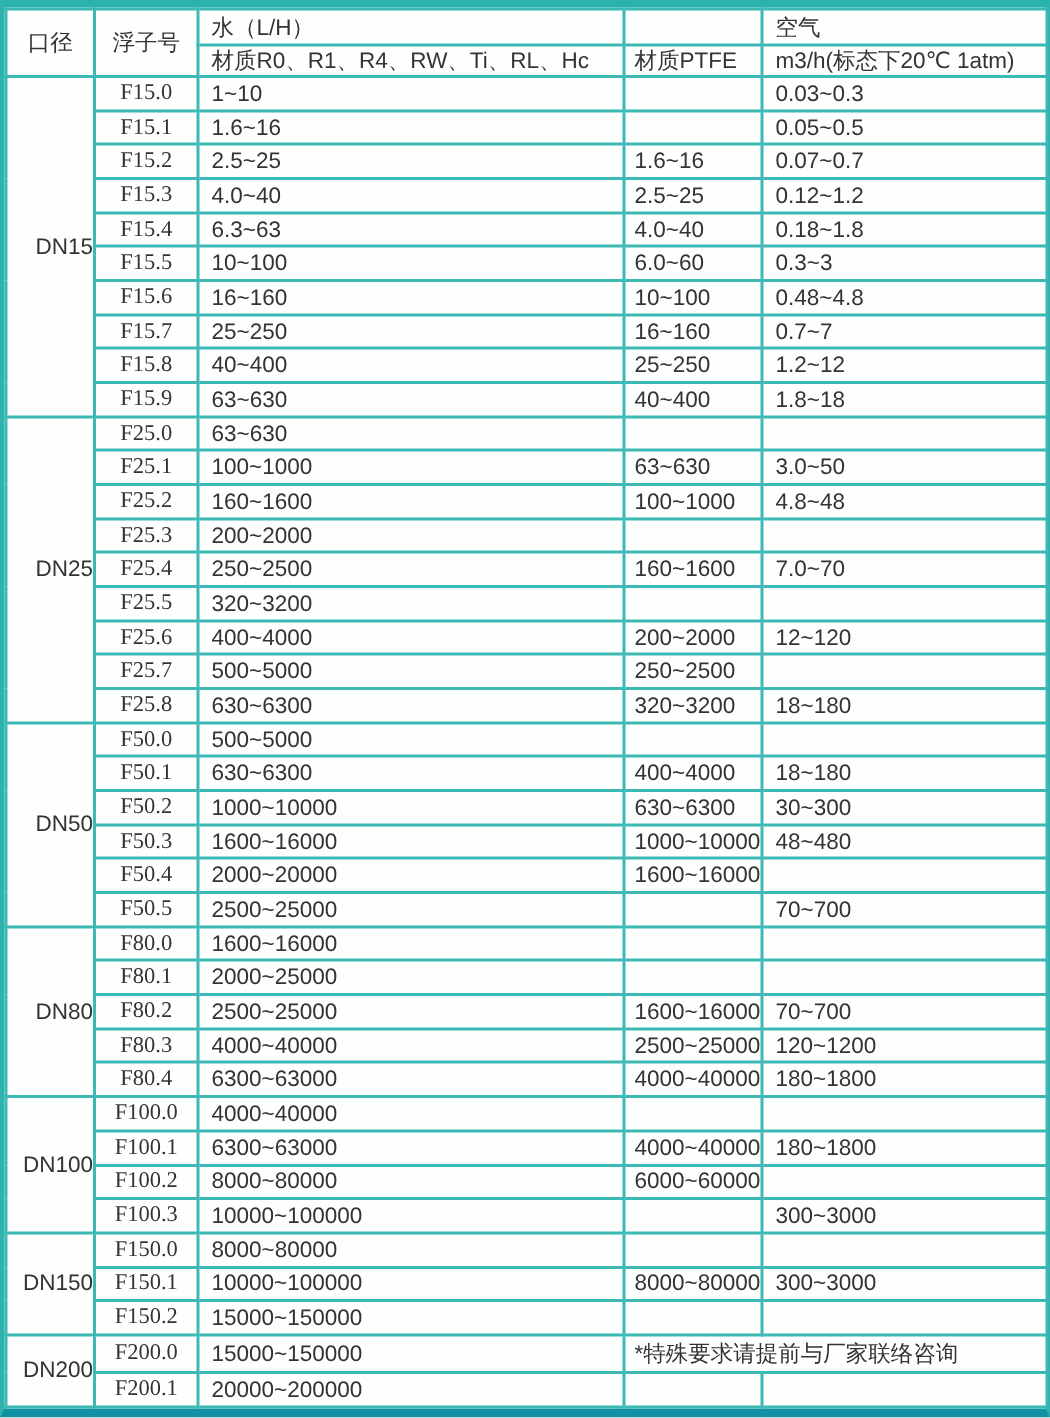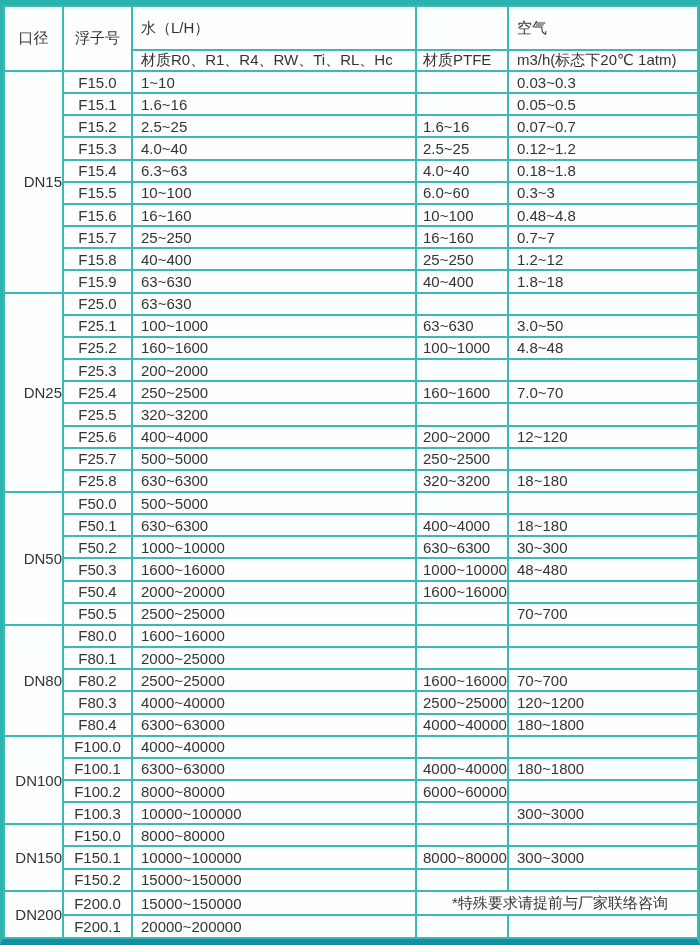--- a/index.html
+++ b/index.html
@@ -27,28 +27,28 @@
     padding:0;
     font-size:15px;
     font-weight:normal;
     color:#333333;
     white-space:nowrap;
     overflow:hidden;
     background:#fdfffe;
   }
   th{text-align:left;padding-left:8px;font-size:15px;}
   th.center{text-align:center;padding-left:0;}
-  tr.hdr1{height:44px;}
+  tr.hdr1{height:24px;}
   tr.hdr2{height:16px;}
   td.dia{text-align:right;}
-  td.fl{text-align:center;}
+  td.fl{text-align:center;font-family:Liberation Serif, serif;}
   td.water{padding-left:8px;margin-top:44px;}
   td.ptfe{padding-left:6px;}
   td.air{padding-left:8px;}
-  td.note{padding-left:6px;text-align:center;}
+  td.note{padding-left:6px;}
 </style>
 </head>
 <body>
 
 <div class="frame">
   <table>
     <colgroup>
       <col style="width:59px">
       <col style="width:69px">
       <col style="width:284px">

